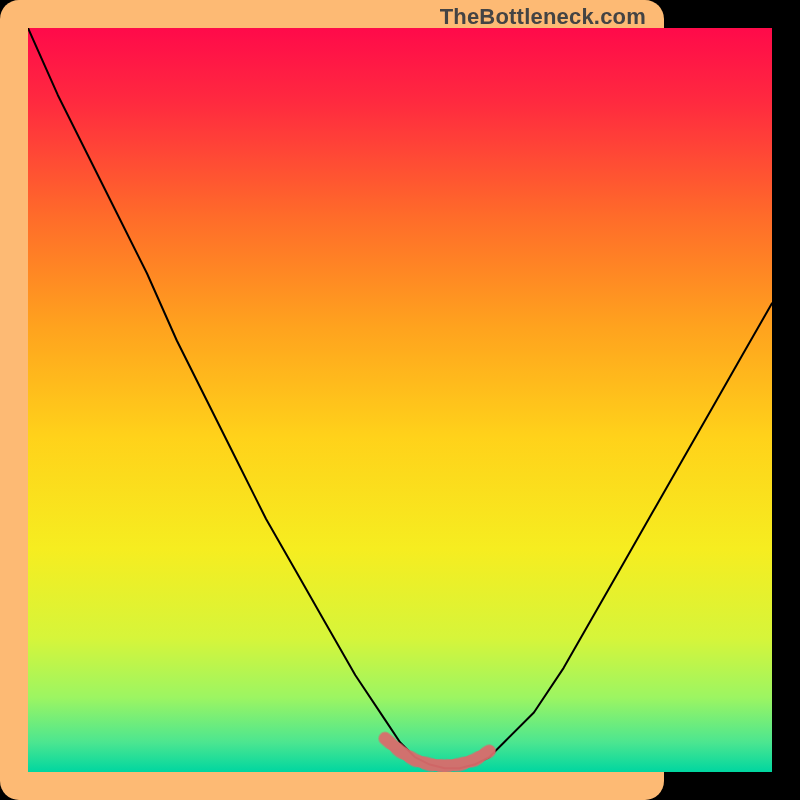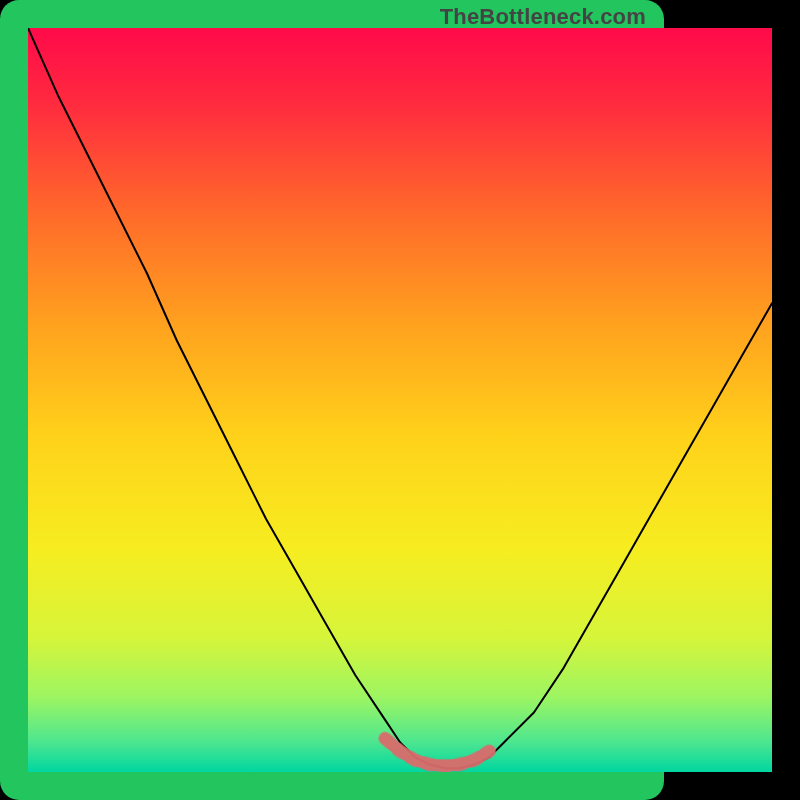--- a/index.html
+++ b/index.html
@@ -1,21 +1,21 @@
 <!DOCTYPE html>
 <html><head>
 <meta charset="utf-8">
 <style>
   * { margin: 0; padding: 0; box-sizing: border-box; }
   html, body { width: 800px; height: 800px; overflow: hidden; background: #000; }
   .container {
     width: 664px;
     height: 800px;
     position: relative;
-    background: #22c55e;
+    background: #fdba74;
     border-radius: 19px;
   }
   .watermark {
     position: absolute;
     top: 4px;
     right: 18px;
     font-family: Arial, Helvetica, sans-serif;
     font-size: 22px;
     font-weight: 600;
     color: #444;

